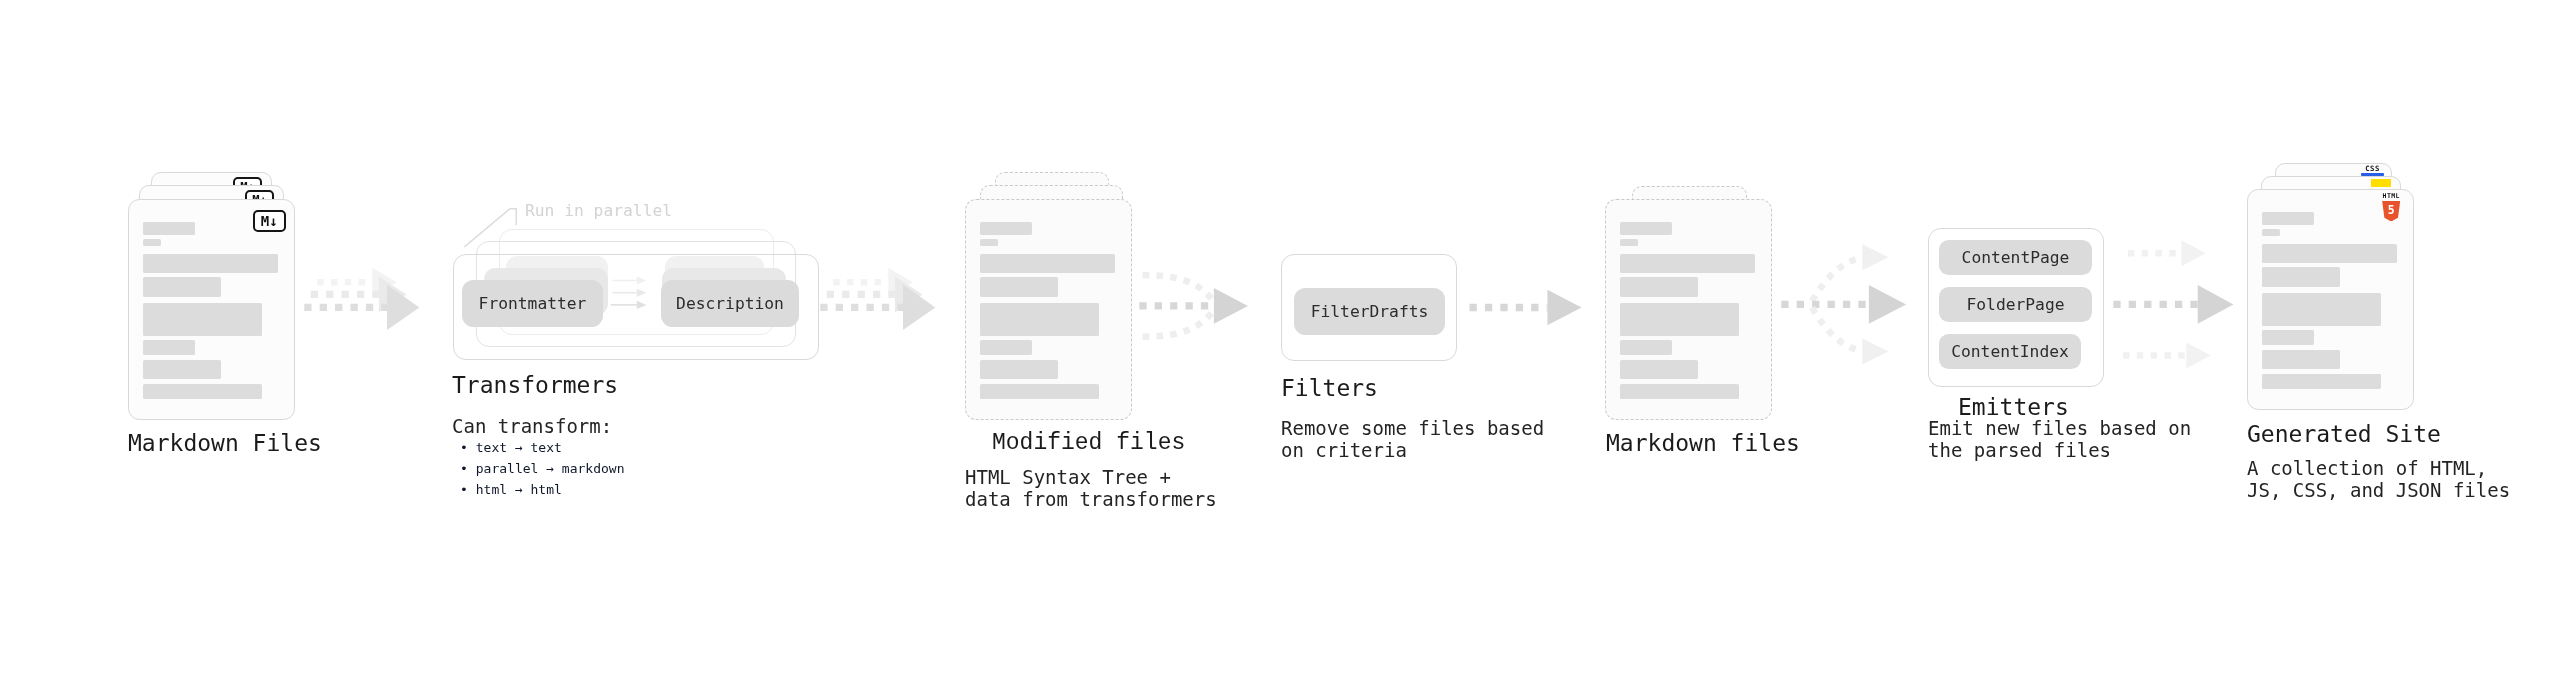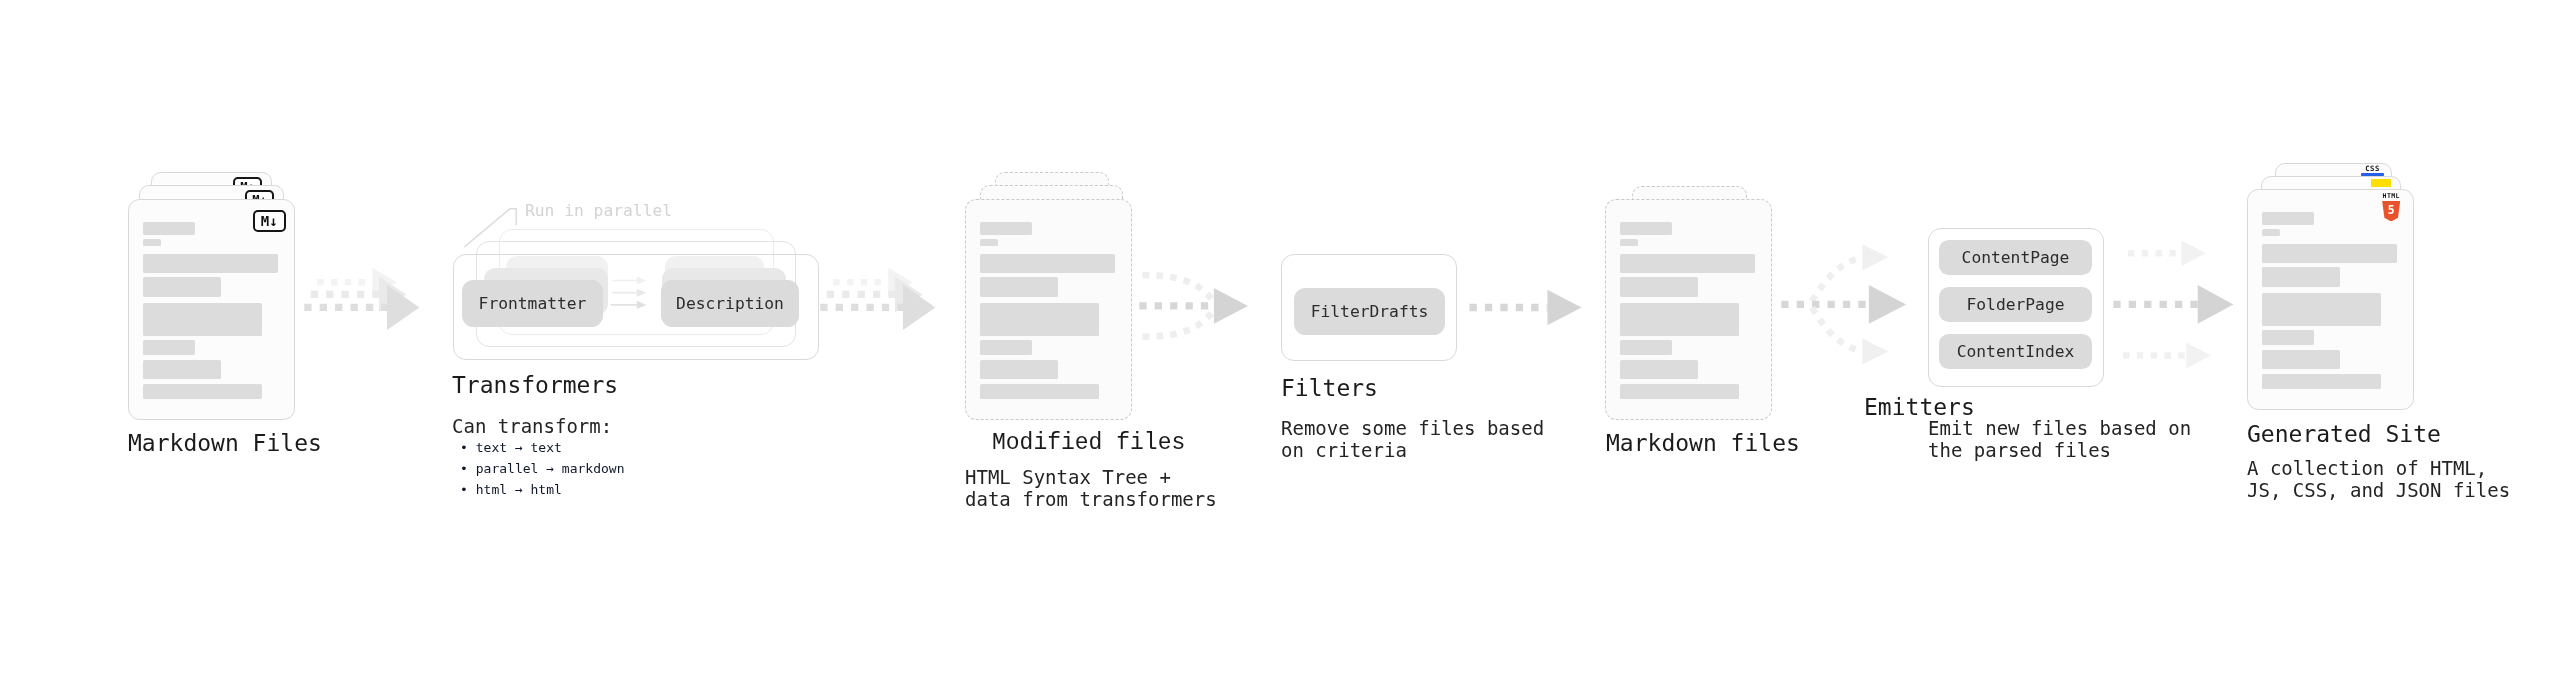--- a/index.html
+++ b/index.html
@@ -56,22 +56,22 @@
   .flt-heading{left:1281px;top:375px;}
   .flt-cap{left:1281px;top:417px;}
   
   .ftd-back{left:1632px;top:186px;width:115px;height:36px;}
   .ftd-front{left:1605px;top:199px;width:167px;height:221px;}
   .ftd-heading{left:1606px;top:430px;}
   
   .emt-box{left:1928px;top:228px;width:176px;height:159px;background:#ffffff;}
   .emt-p1{left:1939px;top:240px;width:153px;height:35px;border-radius:9.8px;}
   .emt-p2{left:1939px;top:287px;width:153px;height:35px;border-radius:9.8px;}
-  .emt-p3{left:1939px;top:334px;width:153px;height:35px;border-radius:9.8px;}
-  .emt-heading{left:1864px;top:394px;}
+  .emt-p3{left:1939px;top:334px;width:142px;height:35px;border-radius:9.8px;}
+  .emt-heading{left:1958px;top:394px;}
   .emt-cap{left:1928px;top:417px;}
   
   .gen-back{left:2275px;top:163px;width:117px;height:34px;}
   .gen-mid{left:2261px;top:176px;width:140px;height:36px;}
   .gen-front{left:2247px;top:189px;width:167px;height:221px;}
   .css-badge{left:2361px;top:165px;width:23px;text-align:center;}
   .css-badge .txt{font-size:7.3px;font-weight:bold;color:#111;line-height:7.3px;letter-spacing:0.4px;}
   .css-badge .bar-b{height:3.3px;background:#2760e6;border-radius:0.8px;margin-top:0.8px;}
   .js-badge{left:2371px;top:179px;width:19.5px;height:8.1px;background:#ffde00;}
   .html-badge{left:2379px;top:193px;width:24.4px;text-align:center;}

